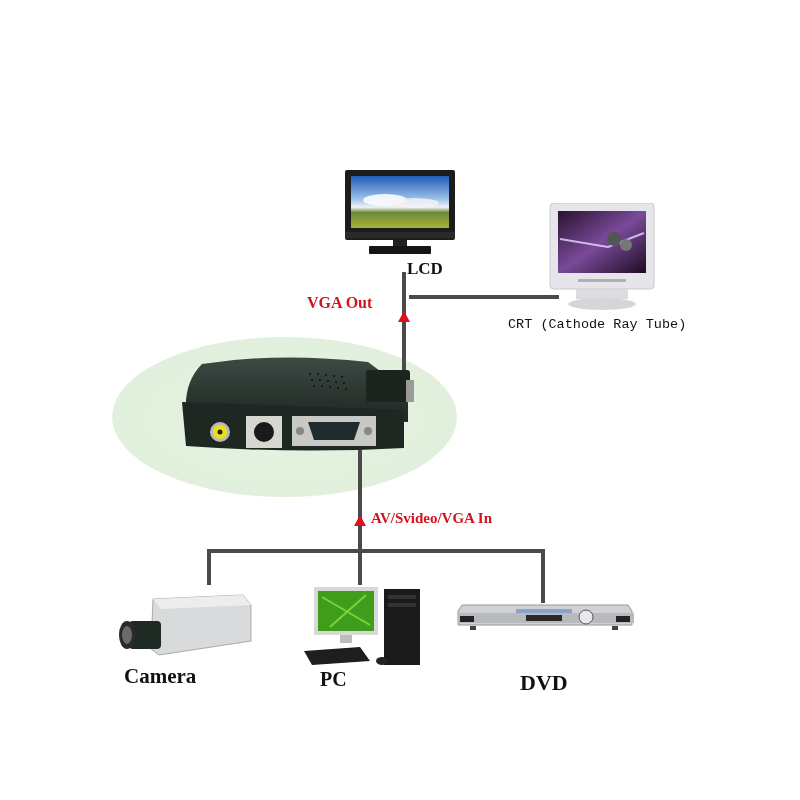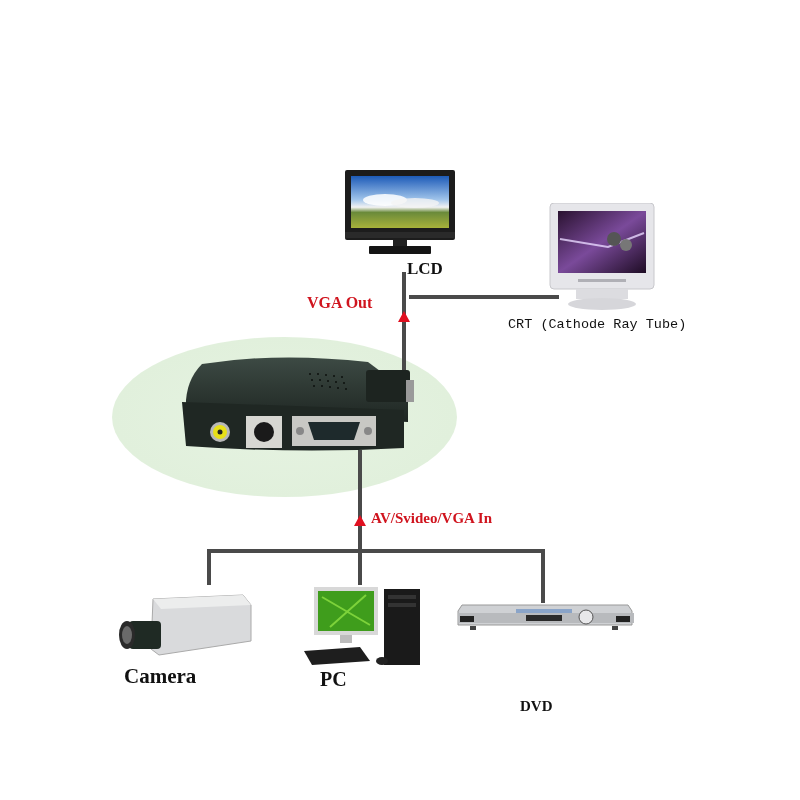--- a/index.html
+++ b/index.html
@@ -156,15 +156,15 @@
       <rect x="2" y="10" width="176" height="10" fill="#b8babd"></rect>
       <rect x="60" y="6" width="56" height="4" fill="#8aa4c8"></rect>
       <rect x="70" y="12" width="36" height="6" fill="#2a2a2a"></rect>
       <circle cx="130" cy="14" r="7" fill="#e8e8ea" stroke="#555"></circle>
       <rect x="4" y="13" width="14" height="6" fill="#222"></rect>
       <rect x="160" y="13" width="14" height="6" fill="#222"></rect>
       <rect x="14" y="23" width="6" height="4" fill="#444"></rect>
       <rect x="156" y="23" width="6" height="4" fill="#444"></rect>
     </svg>
   </div>
-  <div class="label" style="left:520px;top:698px;font-size:15px;">DVD</div>
+  <div class="label" style="left:520px;top:670px;font-size:22px;">DVD</div>
 
 </div>
 
 </body></html>

